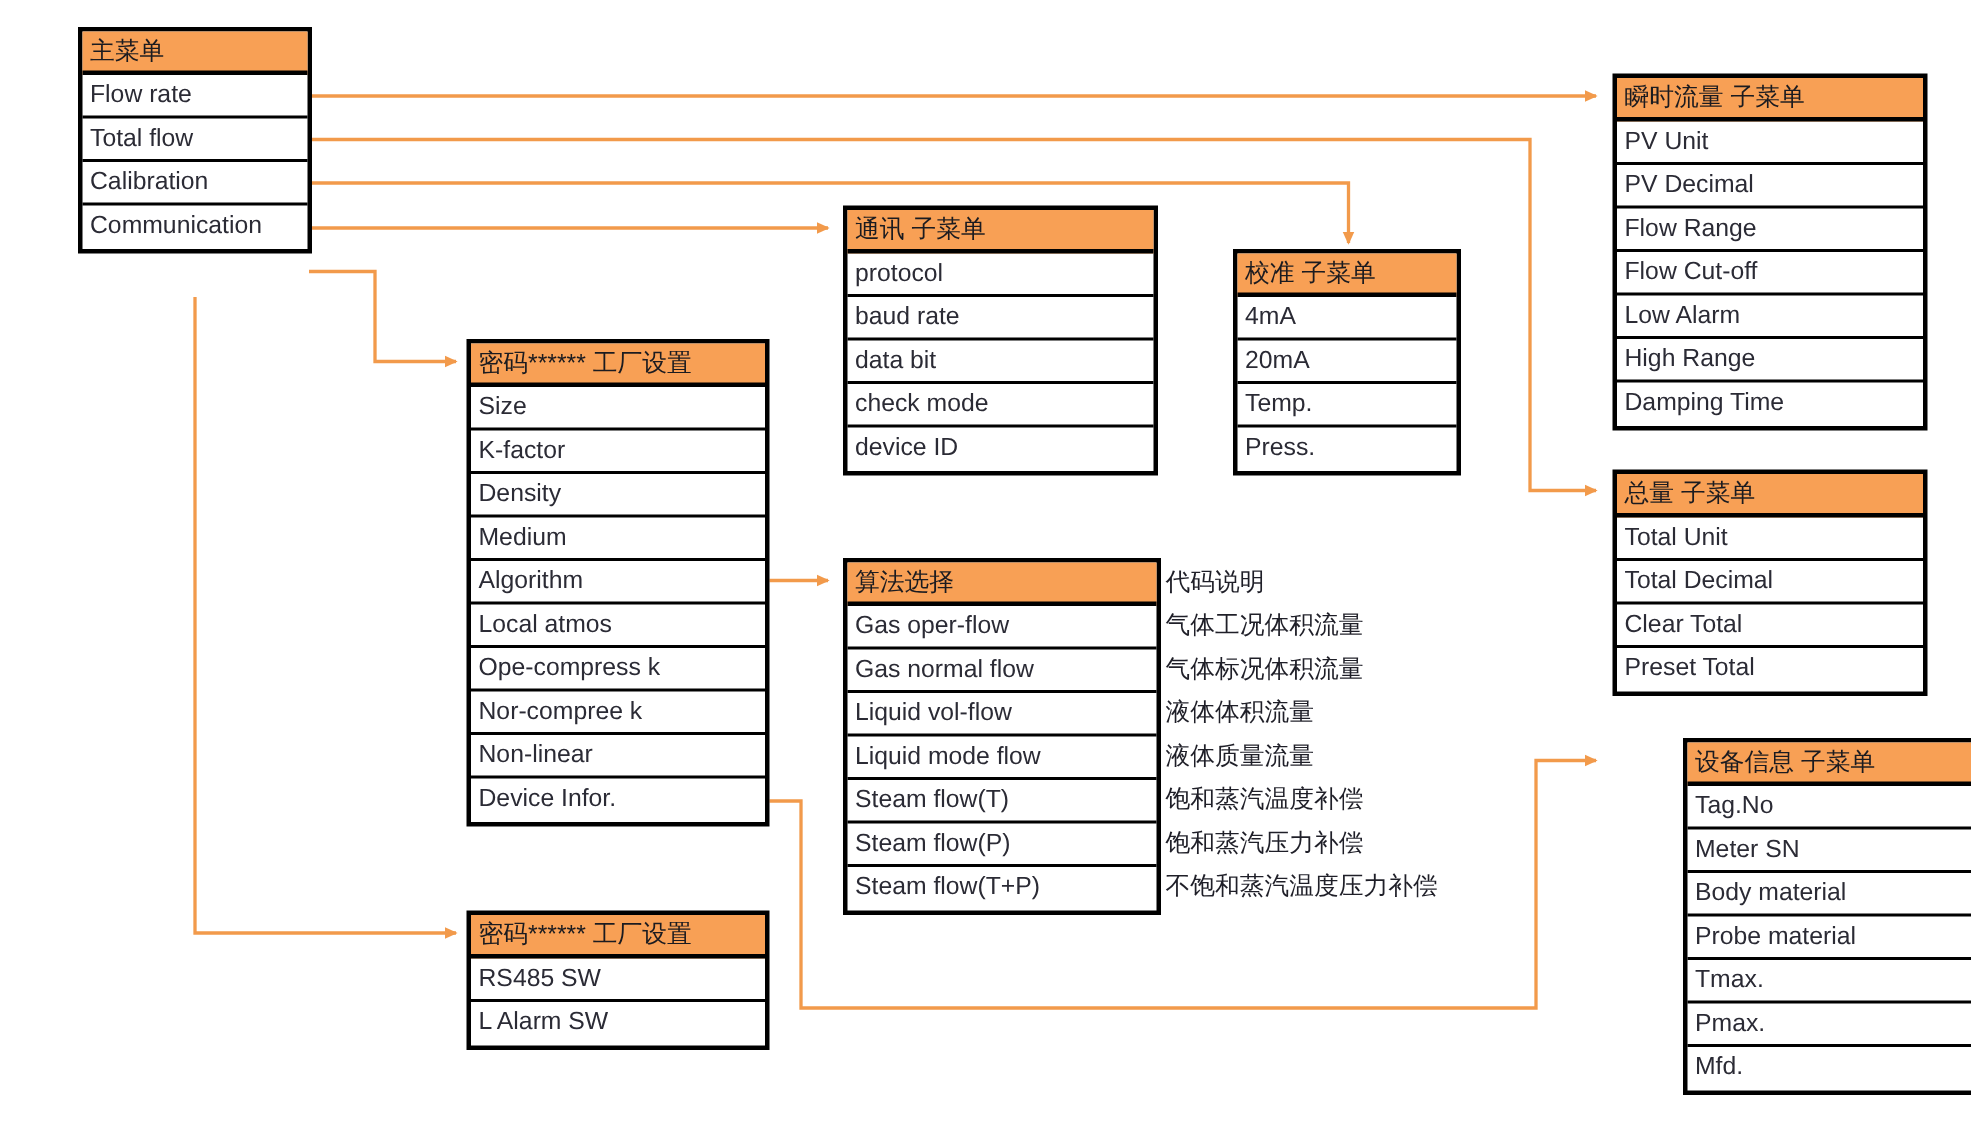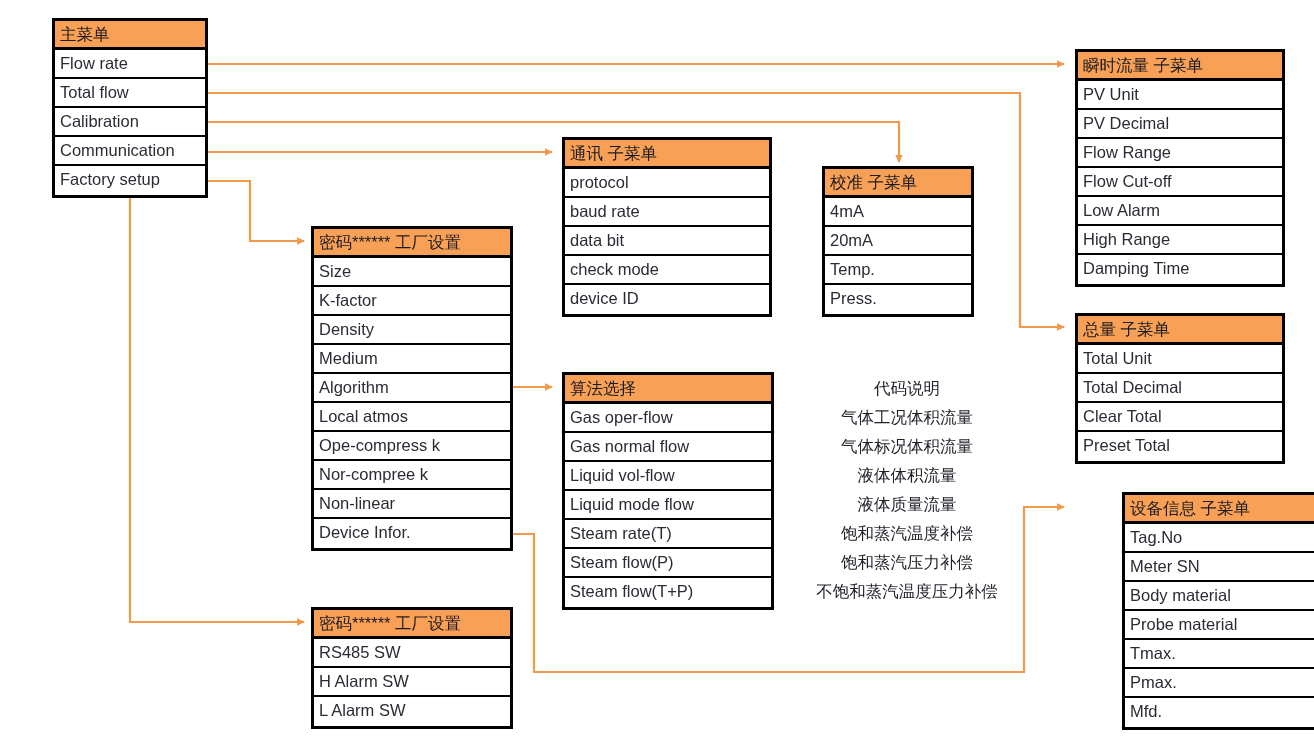--- a/index.html
+++ b/index.html
@@ -50,21 +50,20 @@
     border-bottom: none;
   }
   .row.hdr {
     background: #F8A055;
     color: #1b1b20;
     border-bottom: 3px solid #000000;
   }
   .notes {
     position: absolute;
     z-index: 2;
-    text-align: center;
   }
   .note {
     height: 29px;
     line-height: 29px;
     font-size: 16.5px;
     color: #1f1f28;
     white-space: nowrap;
   }
 </style>
 </head>
@@ -97,21 +96,20 @@
       <path d="M510,534 L534,534 L534,672 L1024,672 L1024,507 L1064,507" marker-end="url(#arw)"></path>
     </g>
   </svg>
 
   <div class="box" style="left:52px; top:18px; width:156px;">
     <div class="row hdr">主菜单</div>
     <div class="row">Flow rate</div>
     <div class="row">Total flow</div>
     <div class="row">Calibration</div>
     <div class="row">Communication</div>
-    <div class="row">Factory setup</div>
   </div>
 
   <div class="box" style="left:1075px; top:49px; width:210px;">
     <div class="row hdr">瞬时流量 子菜单</div>
     <div class="row">PV Unit</div>
     <div class="row">PV Decimal</div>
     <div class="row">Flow Range</div>
     <div class="row">Flow Cut-off</div>
     <div class="row">Low Alarm</div>
     <div class="row">High Range</div>
@@ -164,31 +162,30 @@
     <div class="row">Local atmos</div>
     <div class="row">Ope-compress k</div>
     <div class="row">Nor-compree k</div>
     <div class="row">Non-linear</div>
     <div class="row">Device Infor.</div>
   </div>
 
   <div class="box" style="left:311px; top:607px; width:202px;">
     <div class="row hdr">密码****** 工厂设置</div>
     <div class="row">RS485 SW</div>
-    <div class="row">H Alarm SW</div>
     <div class="row">L Alarm SW</div>
   </div>
 
   <div class="box" style="left:562px; top:372px; width:212px;">
     <div class="row hdr">算法选择</div>
     <div class="row">Gas oper-flow</div>
     <div class="row">Gas normal flow</div>
     <div class="row">Liquid vol-flow</div>
     <div class="row">Liquid mode flow</div>
-    <div class="row">Steam rate(T)</div>
+    <div class="row">Steam flow(T)</div>
     <div class="row">Steam flow(P)</div>
     <div class="row">Steam flow(T+P)</div>
   </div>
 
   <div class="notes" style="left:777px; top:374px; width:260px;">
     <div class="note">代码说明</div>
     <div class="note">气体工况体积流量</div>
     <div class="note">气体标况体积流量</div>
     <div class="note">液体体积流量</div>
     <div class="note">液体质量流量</div>

